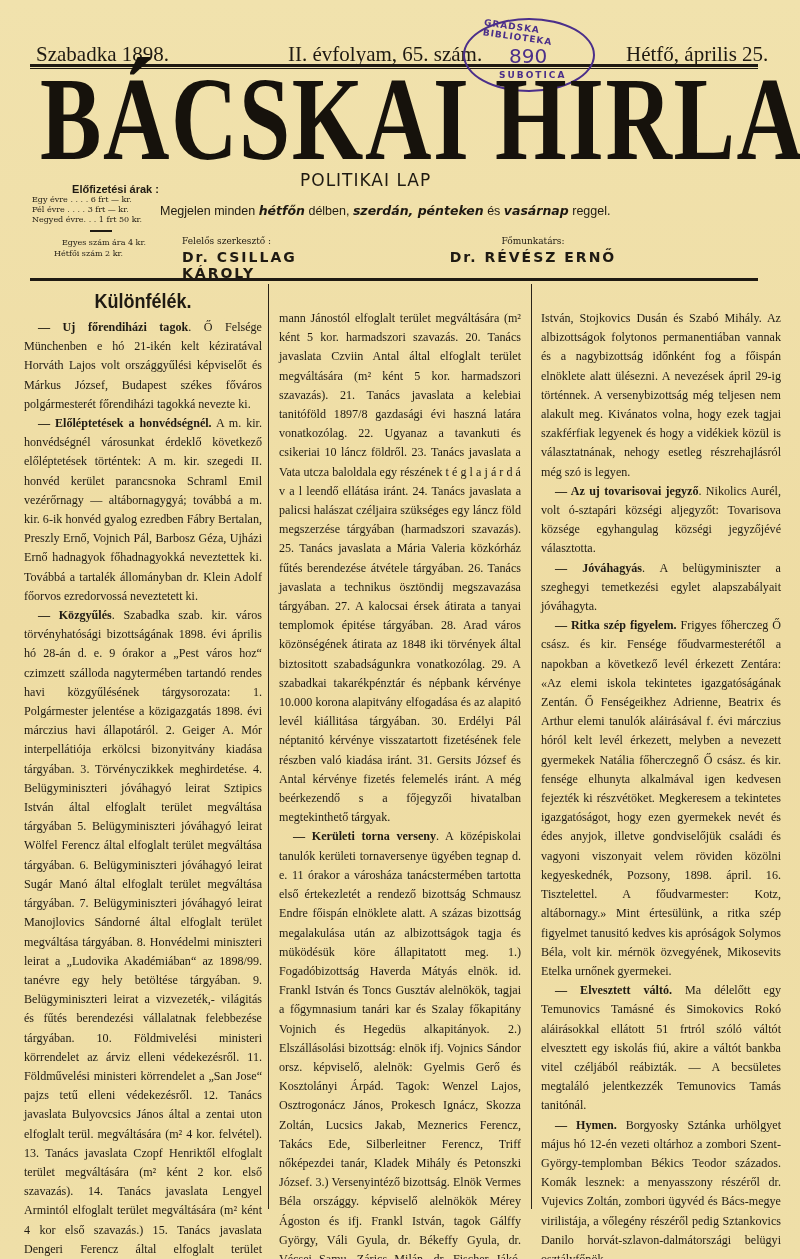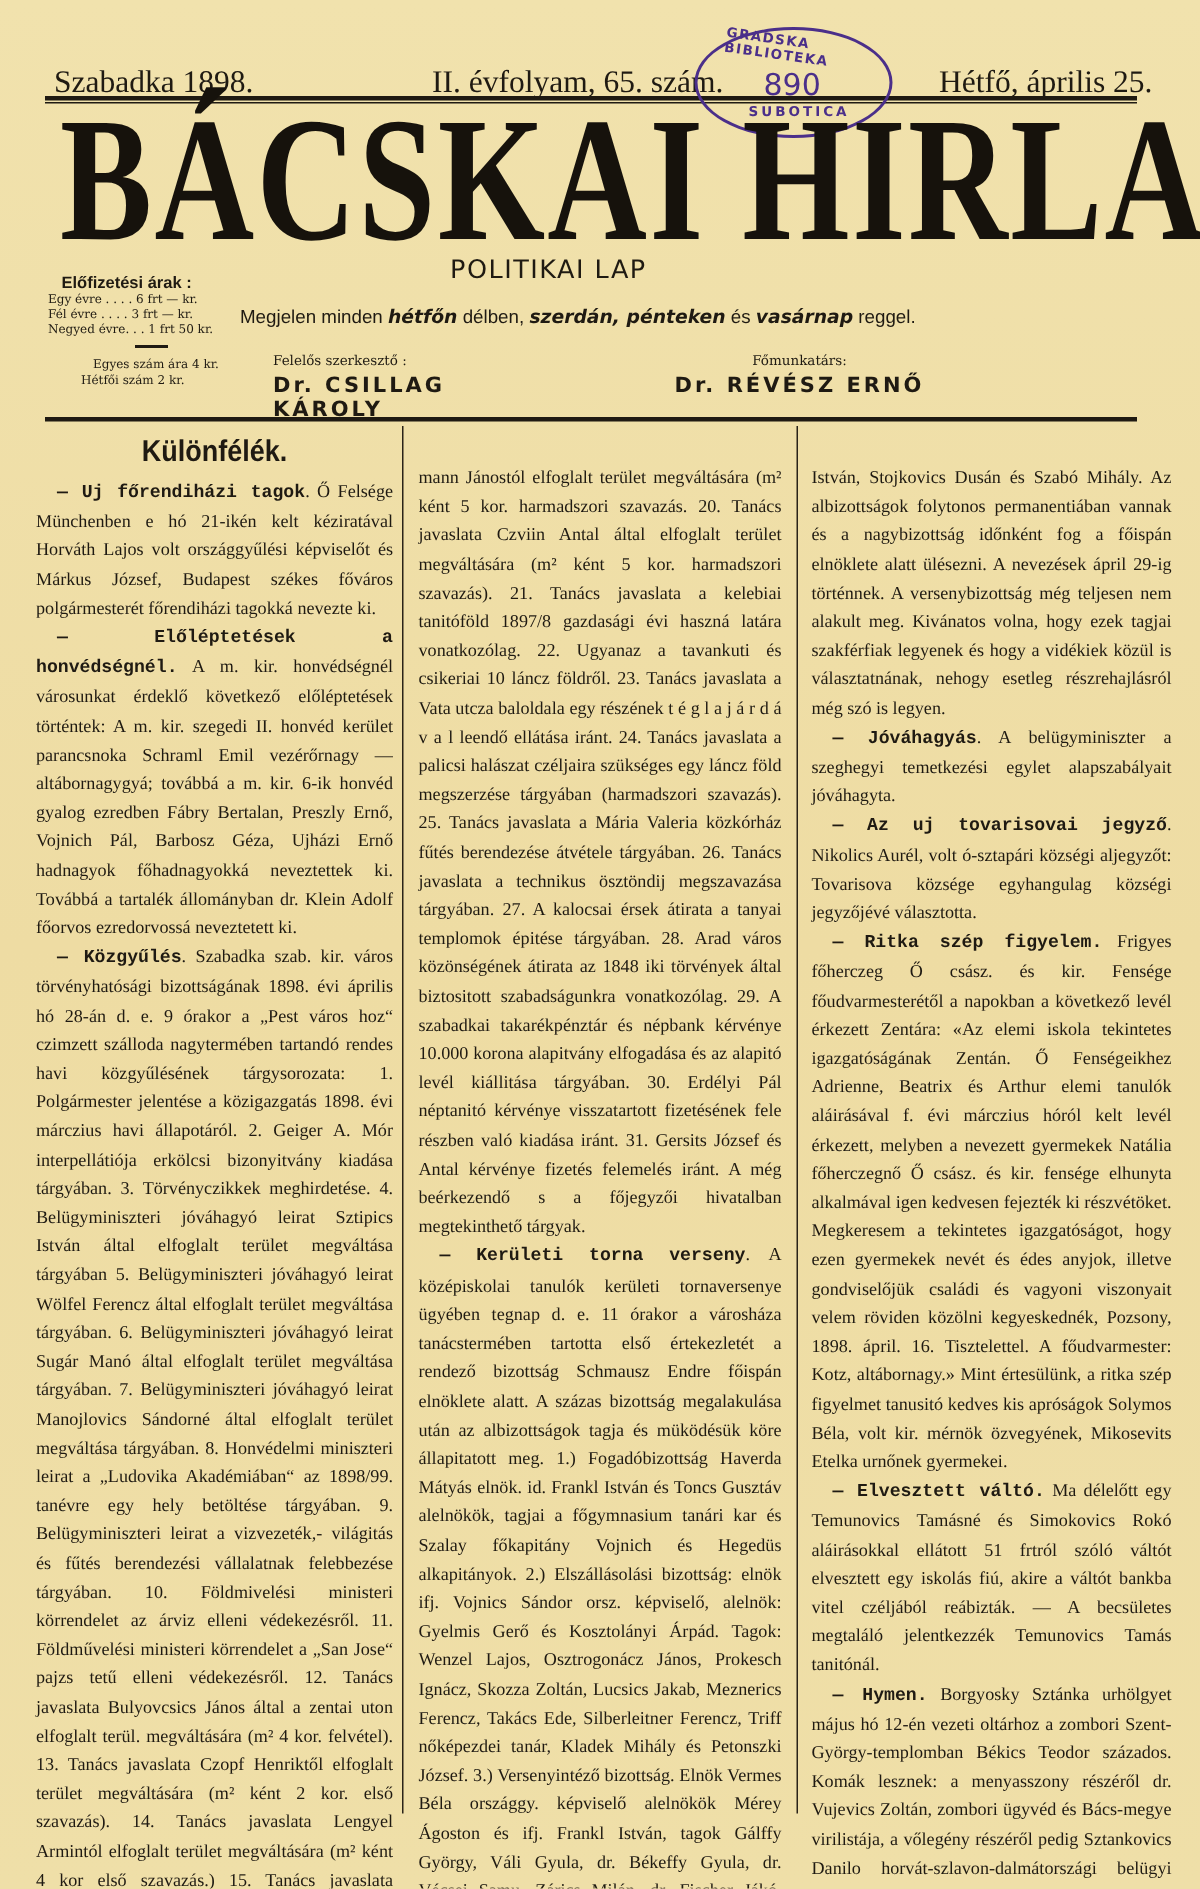--- a/index.html
+++ b/index.html
@@ -9,35 +9,35 @@
   .topline span{position:absolute;top:4px;white-space:nowrap;}
   .rule1{position:absolute;left:30px;top:64px;width:728px;height:3px;background:#1f1a12;}
   .rule1b{position:absolute;left:30px;top:68px;width:728px;height:1px;background:#1f1a12;}
   .masthead{position:absolute;left:40px;top:70px;width:720px;height:100px;font-family:"Liberation Serif",serif;font-weight:bold;font-size:118px;line-height:100px;letter-spacing:2px;transform:scaleX(0.78);transform-origin:left top;white-space:nowrap;color:#16120c;}
   .stamp{position:absolute;left:463px;top:18px;width:128px;height:70px;border:2px solid #4b2f8a;border-radius:50%;color:#4b2f8a;font-family:"DejaVu Sans",sans-serif;}
   .stamp .t{position:absolute;top:5px;left:18px;font-size:9px;font-weight:bold;letter-spacing:1px;transform:rotate(8deg);}
   .stamp .n{position:absolute;top:24px;left:44px;font-size:20px;}
   .stamp .b{position:absolute;top:50px;left:34px;font-size:9px;font-weight:bold;letter-spacing:2px;}
   .subtitle{position:absolute;left:300px;top:170px;font-family:"DejaVu Sans",sans-serif;font-size:17px;letter-spacing:1px;}
   .prices{position:absolute;left:30px;top:183px;width:160px;font-family:"DejaVu Serif",serif;}
-  .prices .h{font-weight:bold;font-size:11px;margin-left:11px;font-family:"Liberation Sans",sans-serif;}
+  .prices .h{font-weight:bold;font-size:11px;margin-left:11px;font-family:"Liberation Sans",sans-serif;text-align:center;}
   .prices .row{font-size:8px;margin-left:2px;line-height:10px;}
   .prices .single{font-size:8px;line-height:11px;margin-left:32px;}
   .pub{position:absolute;left:160px;top:203px;font-family:"Liberation Sans",sans-serif;font-size:12.5px;white-space:nowrap;}
   .pub b{font-family:"DejaVu Sans",sans-serif;font-style:italic;}
   .right-info{position:absolute;left:608px;top:185px;width:176px;text-align:center;font-size:8px;font-family:"DejaVu Serif",serif;}
   .right-info .h{font-family:"Liberation Sans",sans-serif;font-weight:bold;font-size:11px;margin:3px 0 2px;}
   .right-info .sep{width:24px;height:2px;background:#1f1a12;margin:4px auto;}
   .editors{position:absolute;top:236px;font-size:9px;}
   .editors .name{font-family:"DejaVu Sans",sans-serif;font-weight:bold;font-size:14px;letter-spacing:2px;margin-top:3px;}
   .rule2{position:absolute;left:30px;top:278px;width:728px;height:3px;background:#1f1a12;}
   .col{position:absolute;top:284px;width:238px;font-family:"Liberation Serif",serif;font-size:12.1px;line-height:19.2px;text-align:justify;}
   .col p{margin:0;text-indent:14px;}
   .col p.cont{text-indent:0;margin-top:25px;}
-  .col .hd{font-family:Liberation Mono, monospace;font-weight:bold;}
+  .col .hd{font-family:Liberation Serif, serif;font-weight:bold;}
   .col .sect{font-family:"Liberation Sans",sans-serif;font-weight:bold;font-size:20px;text-align:center;line-height:30px;margin:2px 0 2px;transform:scaleX(0.9);}
   .vrule{position:absolute;top:284px;width:1px;height:925px;background:#2a2318;}
 </style>
 </head>
 <body>
 
 <div class="page">
 
   <div class="topline">
     <span style="left:6px">Szabadka 1898.</span>
@@ -92,22 +92,22 @@
     <p><span class="hd">— Közgyűlés</span><span>. Szabadka szab. kir. város törvényhatósági bizottságának 1898. évi április hó 28-án d. e. 9 órakor a „Pest város hoz“ czimzett szálloda nagytermében tartandó rendes havi közgyűlésének tárgysorozata: 1. Polgármester jelentése a közigazgatás 1898. évi márczius havi állapotáról. 2. Geiger A. Mór interpellátiója erkölcsi bizonyitvány kiadása tárgyában. 3. Törvényczikkek meghirdetése. 4. Belügyminiszteri jóváhagyó leirat Sztipics István által elfoglalt terület megváltása tárgyában 5. Belügyminiszteri jóváhagyó leirat Wölfel Ferencz által elfoglalt terület megváltása tárgyában. 6. Belügyminiszteri jóváhagyó leirat Sugár Manó által elfoglalt terület megváltása tárgyában. 7. Belügyminiszteri jóváhagyó leirat Manojlovics Sándorné által elfoglalt terület megváltása tárgyában. 8. Honvédelmi miniszteri leirat a „Ludovika Akadémiában“ az 1898/99. tanévre egy hely betöltése tárgyában. 9. Belügyminiszteri leirat a vizvezeték,- világitás és fűtés berendezési vállalatnak felebbezése tárgyában. 10. Földmivelési ministeri körrendelet az árviz elleni védekezésről. 11. Földművelési ministeri körrendelet a „San Jose“ pajzs tetű elleni védekezésről. 12. Tanács javaslata Bulyovcsics János által a zentai uton elfoglalt terül. megváltására (m² 4 kor. felvétel). 13. Tanács javaslata Czopf Henriktől elfoglalt terület megváltására (m² ként 2 kor. első szavazás). 14. Tanács javaslata Lengyel Armintól elfoglalt terület megváltására (m² ként 4 kor első szavazás.) 15. Tanács javaslata Dengeri Ferencz által elfoglalt terület megváltására (m² ként 2 kor másod szavazás). 16. Tanács javaslata Péics Gavran János által elfoglalt terület megváltására (m² ként 2 kor.) 17. Tanács javaslata Terzin József által elfoglalt terület megváltására (m² ként 2 kor. másod szavazás) 18. Tanács javaslata Orecsics Balázstól elfoglalt terület megváltására (m² ként 2 korona másod szavazás.) 19. Tanács javaslata Hoff-</span></p>
   </div>
 
   <div class="col" style="left:279px;width:242px">
     <p class="cont">mann Jánostól elfoglalt terület megváltására (m² ként 5 kor. harmadszori szavazás. 20. Tanács javaslata Czviin Antal által elfoglalt terület megváltására (m² ként 5 kor. harmadszori szavazás). 21. Tanács javaslata a kelebiai tanitóföld 1897/8 gazdasági évi haszná latára vonatkozólag. 22. Ugyanaz a tavankuti és csikeriai 10 láncz földről. 23. Tanács javaslata a Vata utcza baloldala egy részének t é g l a j á r d á v a l leendő ellátása iránt. 24. Tanács javaslata a palicsi halászat czéljaira szükséges egy láncz föld megszerzése tárgyában (harmadszori szavazás). 25. Tanács javaslata a Mária Valeria közkórház fűtés berendezése átvétele tárgyában. 26. Tanács javaslata a technikus ösztöndij megszavazása tárgyában. 27. A kalocsai érsek átirata a tanyai templomok épitése tárgyában. 28. Arad város közönségének átirata az 1848 iki törvények által biztositott szabadságunkra vonatkozólag. 29. A szabadkai takarékpénztár és népbank kérvénye 10.000 korona alapitvány elfogadása és az alapitó levél kiállitása tárgyában. 30. Erdélyi Pál néptanitó kérvénye visszatartott fizetésének fele részben való kiadása iránt. 31. Gersits József és Antal kérvénye fizetés felemelés iránt. A még beérkezendő s a főjegyzői hivatalban megtekinthető tárgyak.</p>
     <p><span class="hd">— Kerületi torna verseny</span><span>. A középiskolai tanulók kerületi tornaversenye ügyében tegnap d. e. 11 órakor a városháza tanácstermében tartotta első értekezletét a rendező bizottság Schmausz Endre főispán elnöklete alatt. A százas bizottság megalakulása után az albizottságok tagja és müködésük köre állapitatott meg. 1.) Fogadóbizottság Haverda Mátyás elnök. id. Frankl István és Toncs Gusztáv alelnökök, tagjai a főgymnasium tanári kar és Szalay főkapitány Vojnich és Hegedüs alkapitányok. 2.) Elszállásolási bizottság: elnök ifj. Vojnics Sándor orsz. képviselő, alelnök: Gyelmis Gerő és Kosztolányi Árpád. Tagok: Wenzel Lajos, Osztrogonácz János, Prokesch Ignácz, Skozza Zoltán, Lucsics Jakab, Meznerics Ferencz, Takács Ede, Silberleitner Ferencz, Triff nőképezdei tanár, Kladek Mihály és Petonszki József. 3.) Versenyintéző bizottság. Elnök Vermes Béla országgy. képviselő alelnökök Mérey Ágoston és ifj. Frankl István, tagok Gálffy György, Váli Gyula, dr. Békeffy Gyula, dr. Vécsei Samu, Zárics Milán, dr. Fischer Jákó, Manojlovits János, dr. Mamuzsich Bódog, Gugánovich Máté, Matkovics Miklós, Palotai Bódog és Frankl Bódog. 4.) Élelmező bizottság. Elnök dr. Gyorgyevich Szredoje, alelnökök Birkás Gyula, Lyubibratics Kelemen; tagok Jakobcsits Gyula, dr. Bolits József, dr. Révfy Jenő, dr. Dembitz Lajos, Freudenberg Zsigmond, Tillmann Zoltán, Dimitrievits Bogdán, Peits</span></p>
   </div>
 
   <div class="col" style="left:541px;width:240px">
     <p class="cont">István, Stojkovics Dusán és Szabó Mihály. Az albizottságok folytonos permanentiában vannak és a nagybizottság időnként fog a főispán elnöklete alatt ülésezni. A nevezések ápril 29-ig történnek. A versenybizottság még teljesen nem alakult meg. Kivánatos volna, hogy ezek tagjai szakférfiak legyenek és hogy a vidékiek közül is választatnának, nehogy esetleg részrehajlásról még szó is legyen.</p>
+    <p><span class="hd">— Az uj tovarisovai jegyző</span><span>. Nikolics Aurél, volt ó-sztapári községi aljegyzőt: Tovarisova községe egyhangulag községi jegyzőjévé választotta.</span></p>
     <p><span class="hd">— Jóváhagyás</span><span>. A belügyminiszter a szeghegyi temetkezési egylet alapszabályait jóváhagyta.</span></p>
-    <p><span class="hd">— Az uj tovarisovai jegyző</span><span>. Nikolics Aurél, volt ó-sztapári községi aljegyzőt: Tovarisova községe egyhangulag községi jegyzőjévé választotta.</span></p>
     <p><span class="hd">— Ritka szép figyelem.</span><span> Frigyes főherczeg Ő csász. és kir. Fensége főudvarmesterétől a napokban a következő levél érkezett Zentára: «Az elemi iskola tekintetes igazgatóságának Zentán. Ő Fenségeikhez Adrienne, Beatrix és Arthur elemi tanulók aláirásával f. évi márczius hóról kelt levél érkezett, melyben a nevezett gyermekek Natália főherczegnő Ő csász. és kir. fensége elhunyta alkalmával igen kedvesen fejezték ki részvétöket. Megkeresem a tekintetes igazgatóságot, hogy ezen gyermekek nevét és édes anyjok, illetve gondviselőjük családi és vagyoni viszonyait velem röviden közölni kegyeskednék, Pozsony, 1898. ápril. 16. Tisztelettel. A főudvarmester: Kotz, altábornagy.» Mint értesülünk, a ritka szép figyelmet tanusitó kedves kis apróságok Solymos Béla, volt kir. mérnök özvegyének, Mikosevits Etelka urnőnek gyermekei.</span></p>
     <p><span class="hd">— Elvesztett váltó.</span><span> Ma délelőtt egy Temunovics Tamásné és Simokovics Rokó aláirásokkal ellátott 51 frtról szóló váltót elvesztett egy iskolás fiú, akire a váltót bankba vitel czéljából reábizták. — A becsületes megtaláló jelentkezzék Temunovics Tamás tanitónál.</span></p>
     <p><span class="hd">— Hymen.</span><span> Borgyosky Sztánka urhölgyet május hó 12-én vezeti oltárhoz a zombori Szent-György-templomban Békics Teodor százados. Komák lesznek: a menyasszony részéről dr. Vujevics Zoltán, zombori ügyvéd és Bács-megye virilistája, a vőlegény részéről pedig Sztankovics Danilo horvát-szlavon-dalmátországi belügyi osztályfőnök.</span></p>
     <p><span class="hd">— Eljegyzések.</span><span> Schlesinger Ignácz helybeli órás jegyet váltott Trafikant Bella kisasszonynyal Bács-Monostorról, Rósenberg Izidor Sztanisicsról eljegyezte Lindner R. Paula kisasszonyt Budapestről. Dr. Löventheil Zsigmond pécsi orvos eljegyezte Schäffer Samu zombori földbirtokos és bizottsági tag leányát.</span></p>
 
   </div>
 
 </div>
 
 </body></html>

